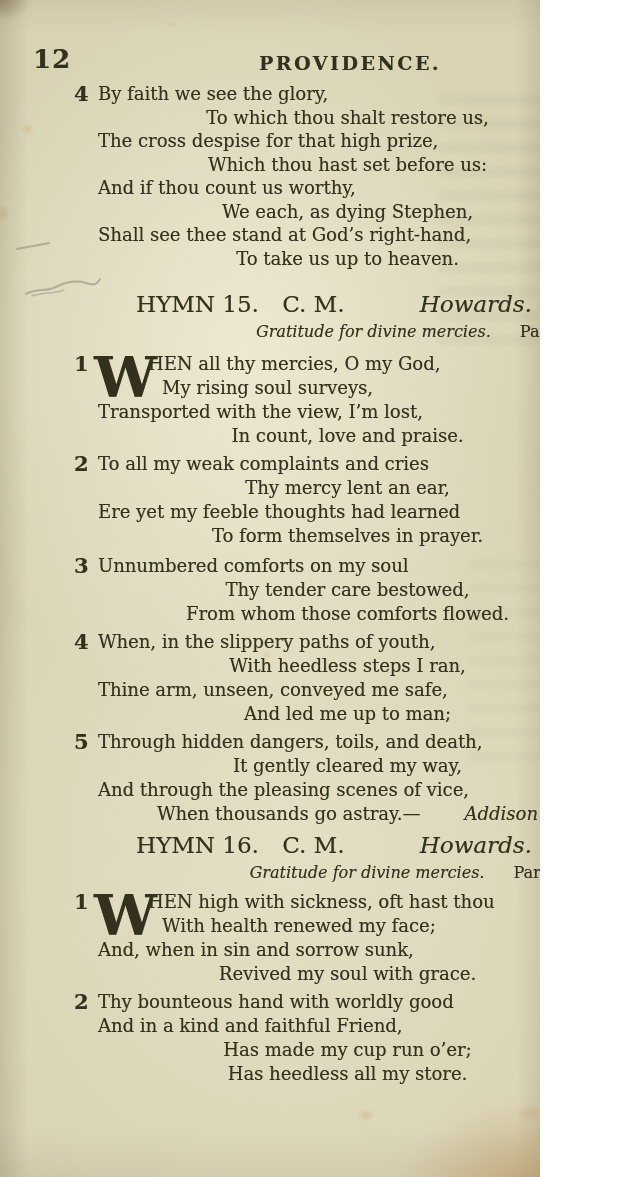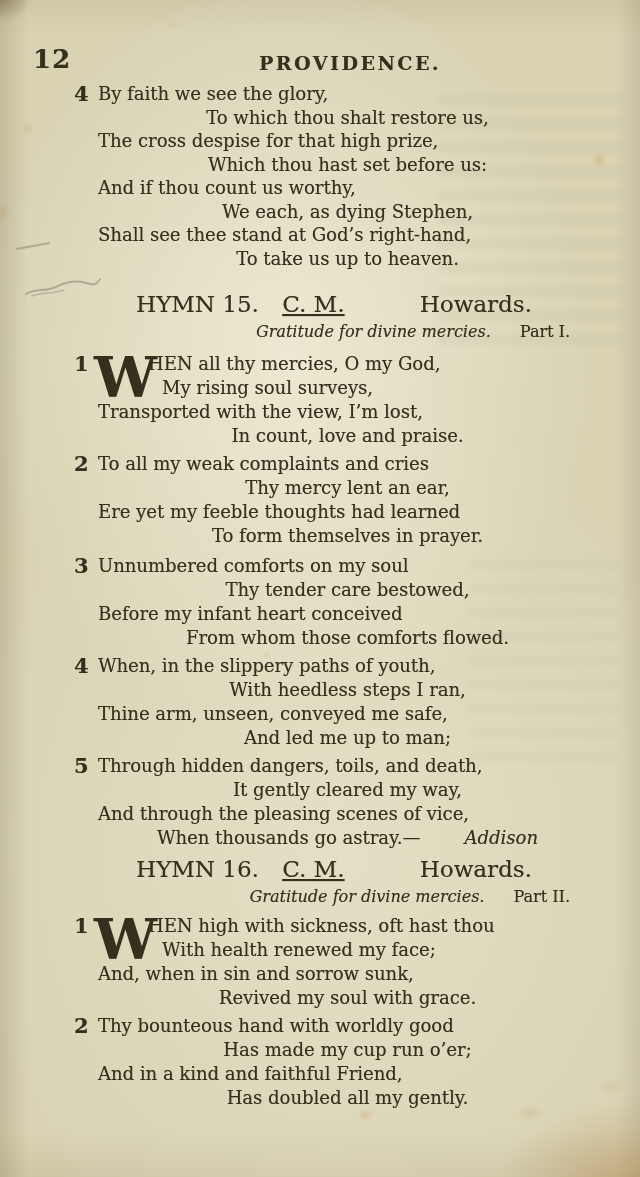--- a/index.html
+++ b/index.html
@@ -1,18 +1,18 @@
 <!DOCTYPE html>
 <html><head>
 <meta charset="utf-8">
 <style>
   html,body { margin:0; padding:0; }
   .page {
     position: relative;
-    width: 640px; height: 1177px;
+    width: 540px; height: 1177px;
     overflow: hidden;
     background-color: #d9d3b4;
     background-image:
       radial-gradient(ellipse 430px 520px at 45% 30%, rgba(242,238,217,.80), rgba(242,238,217,0) 72%),
       radial-gradient(ellipse 520px 620px at 52% 72%, rgba(238,233,211,.55), rgba(238,233,211,0) 75%),
       linear-gradient(90deg, rgba(112,102,72,.22), rgba(112,102,72,0) 28px),
       linear-gradient(270deg, rgba(112,102,72,.17), rgba(112,102,72,0) 24px),
       linear-gradient(180deg, rgba(120,106,72,.10), rgba(120,106,72,0) 34px),
       linear-gradient(0deg, rgba(124,106,70,.12), rgba(124,106,70,0) 46px);
     font-family: "DejaVu Serif", "Liberation Serif", serif;
@@ -54,22 +54,22 @@
     font-size: 56px; line-height: 46px; font-weight: bold;
     letter-spacing: 0;
   }
   .dropverse .dl1 { padding-left: 50px; }
   .dropverse .dl2 { padding-left: 64px; }
 
   .hymn-heading {
     margin-top: 21px; text-align: center;
     font-size: 23px; line-height: 27px; white-space: nowrap;
   }
-  .hymn-heading .hm { margin-left: 16px; text-decoration: underline; }
-  .hymn-heading .htune { margin-left: 68px; }
+  .hymn-heading .hm { margin-left: 16px; }
+  .hymn-heading .htune { margin-left: 68px; font-style: italic; }
   .h16 { margin-top: 6px; }
   .hymn-subtitle {
     text-align: right; font-size: 16px; line-height: 27px; white-space: nowrap;
   }
   .hymn-subtitle .sub-it { font-style: italic; }
   .hymn-subtitle .sub-part { margin-left: 24px; }
 
   .attr { font-style: italic; margin-left: 44px; }
 
   
@@ -162,21 +162,20 @@
       <div class="line">To all my weak complaints and cries</div>
       <div class="line indent">Thy mercy lent an ear,</div>
       <div class="line">Ere yet my feeble thoughts had learned</div>
       <div class="line indent">To form themselves in prayer.</div>
     </div>
 
     <div class="verse v-gap6 ink">
       <span class="vnum">3</span>
       <div class="line">Unnumbered comforts on my soul</div>
       <div class="line indent">Thy tender care bestowed,</div>
-      <div class="line">Before my infant heart conceived</div>
       <div class="line indent">From whom those comforts flowed.</div>
     </div>
 
     <div class="verse v-gap4 ink">
       <span class="vnum">4</span>
       <div class="line">When, in the slippery paths of youth,</div>
       <div class="line indent">With heedless steps I ran,</div>
       <div class="line">Thine arm, unseen, conveyed me safe,</div>
       <div class="line indent">And led me up to man;</div>
     </div>
@@ -206,19 +205,19 @@
       <span class="dropcap">W</span>
       <div class="line dl1">HEN high with sickness, oft hast thou</div>
       <div class="line dl2">With health renewed my face;</div>
       <div class="line">And, when in sin and sorrow sunk,</div>
       <div class="line indent">Revived my soul with grace.</div>
     </div>
 
     <div class="verse v-gap4 ink">
       <span class="vnum">2</span>
       <div class="line">Thy bounteous hand with worldly good</div>
+      <div class="line">And in a kind and faithful Friend,</div>
       <div class="line indent">Has made my cup run o’er;</div>
-      <div class="line">And in a kind and faithful Friend,</div>
-      <div class="line indent">Has doubled all my gently.</div>
+      <div class="line indent">Has heedless all my store.</div>
     </div>
 
   </div>
 </div>
 
 </body></html>

